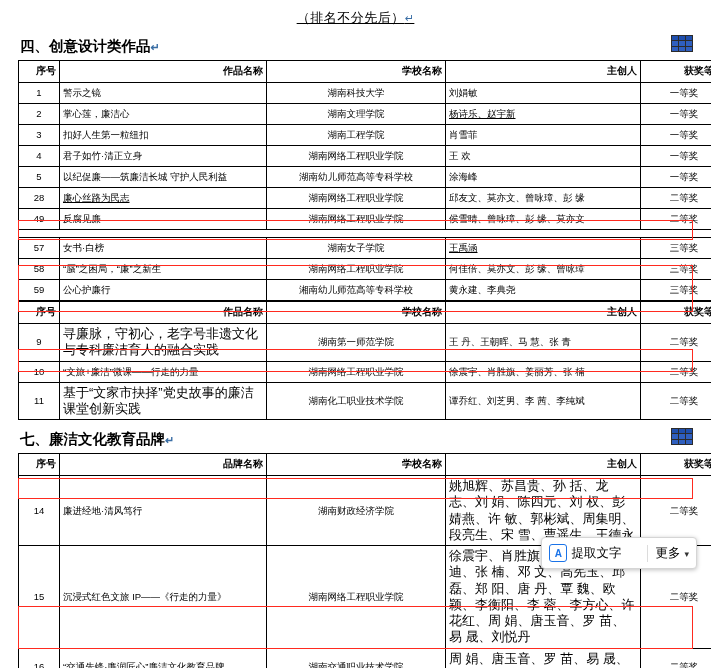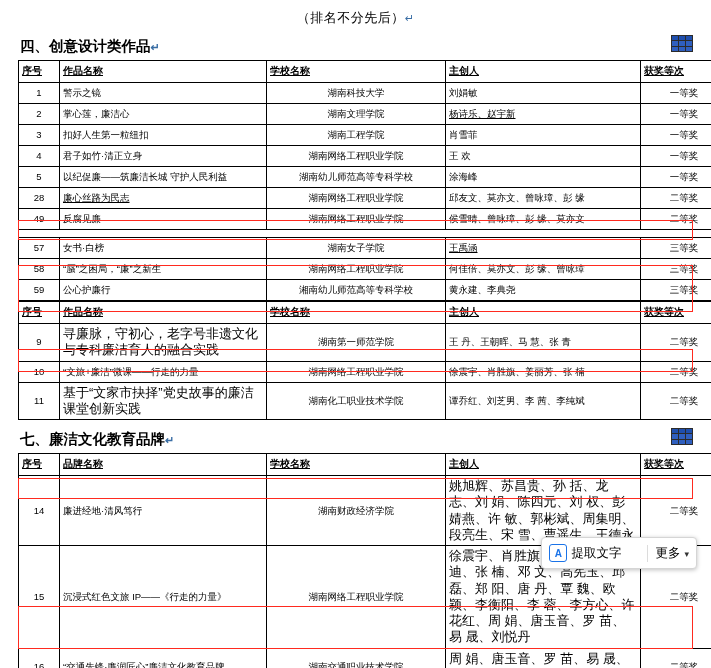--- a/index.html
+++ b/index.html
@@ -31,20 +31,21 @@
     letter-spacing: 0.5px;
     margin-top: 22px;
     white-space: nowrap;
   }
   .doc-subtitle {
     text-align: center;
     font-family: "Liberation Serif", serif;
     font-size: 13px;
     margin-top: 9px;
     letter-spacing: 0.5px;
+    text-decoration: underline;
   }
   .pilcrow {
     color: #3a6ea5;
     font-size: 11px;
     vertical-align: baseline;
   }
   .section-head {
     font-family: Liberation Sans, sans-serif;
     font-size: 14.5px;
     font-weight: bold;
@@ -60,24 +61,23 @@
   table.grid td, table.grid th {
     border: 1px solid #000;
     padding: 2px 3px;
     vertical-align: middle;
     line-height: 1.25;
     overflow: hidden;
     white-space: nowrap;
   }
   table.grid th {
     font-weight: bold;
-    text-align: left;
+    text-align: right;
     font-size: 10px;
     height: 17px;
-    text-decoration: underline;
   }
   table.grid td {
     height: 16px;
   }
   .c-idx { width: 34px; text-align: center; }
   .c-name { width: 200px; text-align: center; }
   .c-school { width: 172px; text-align: center; }
   .c-author { width: 188px; text-align: center; margin-left: 16px; }
   .c-prize { width: 80px; text-align: center; }
   .left { text-align: left; padding-left: 6px; }

